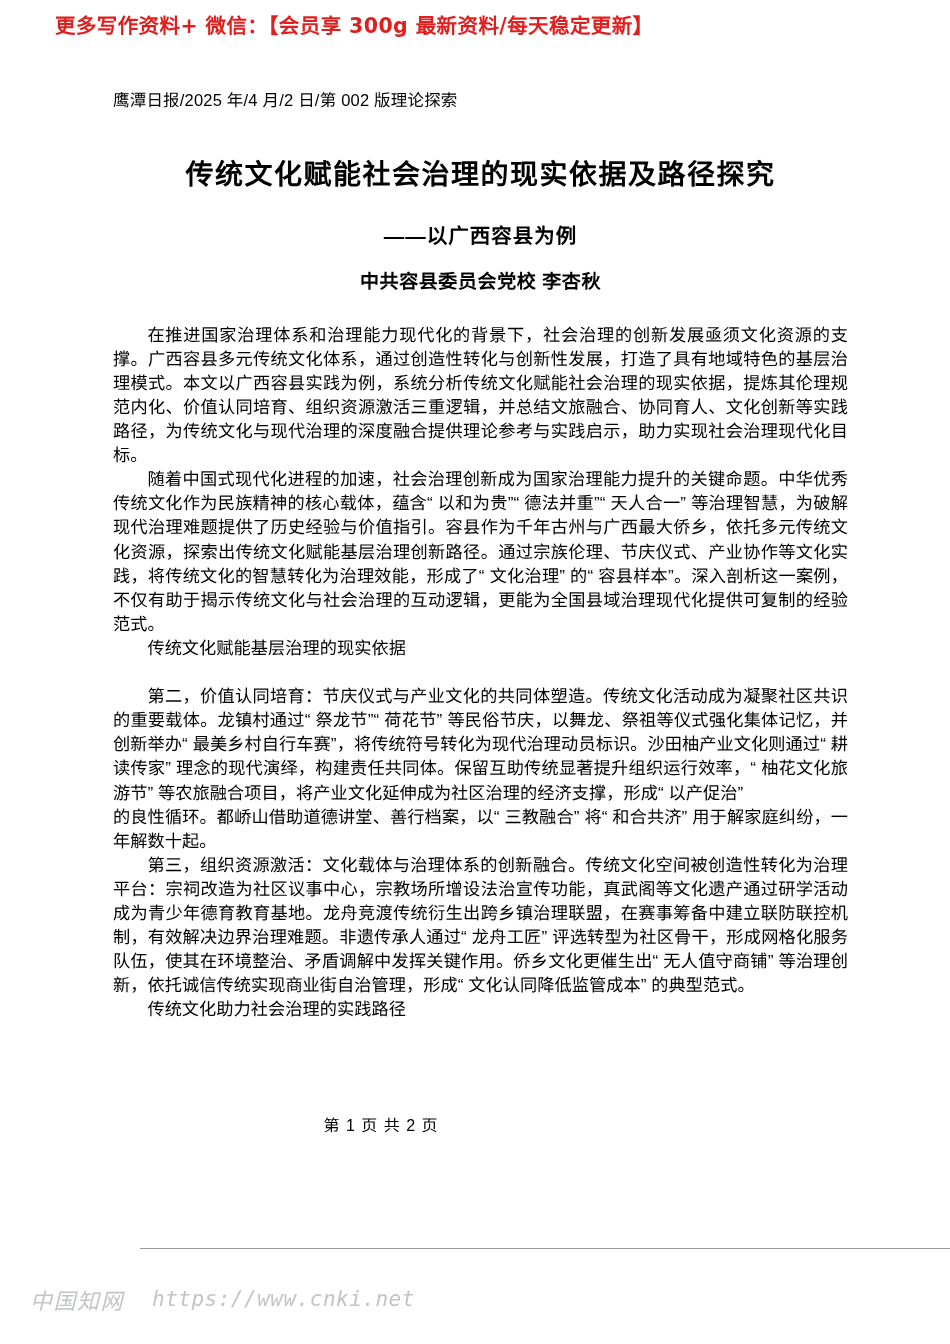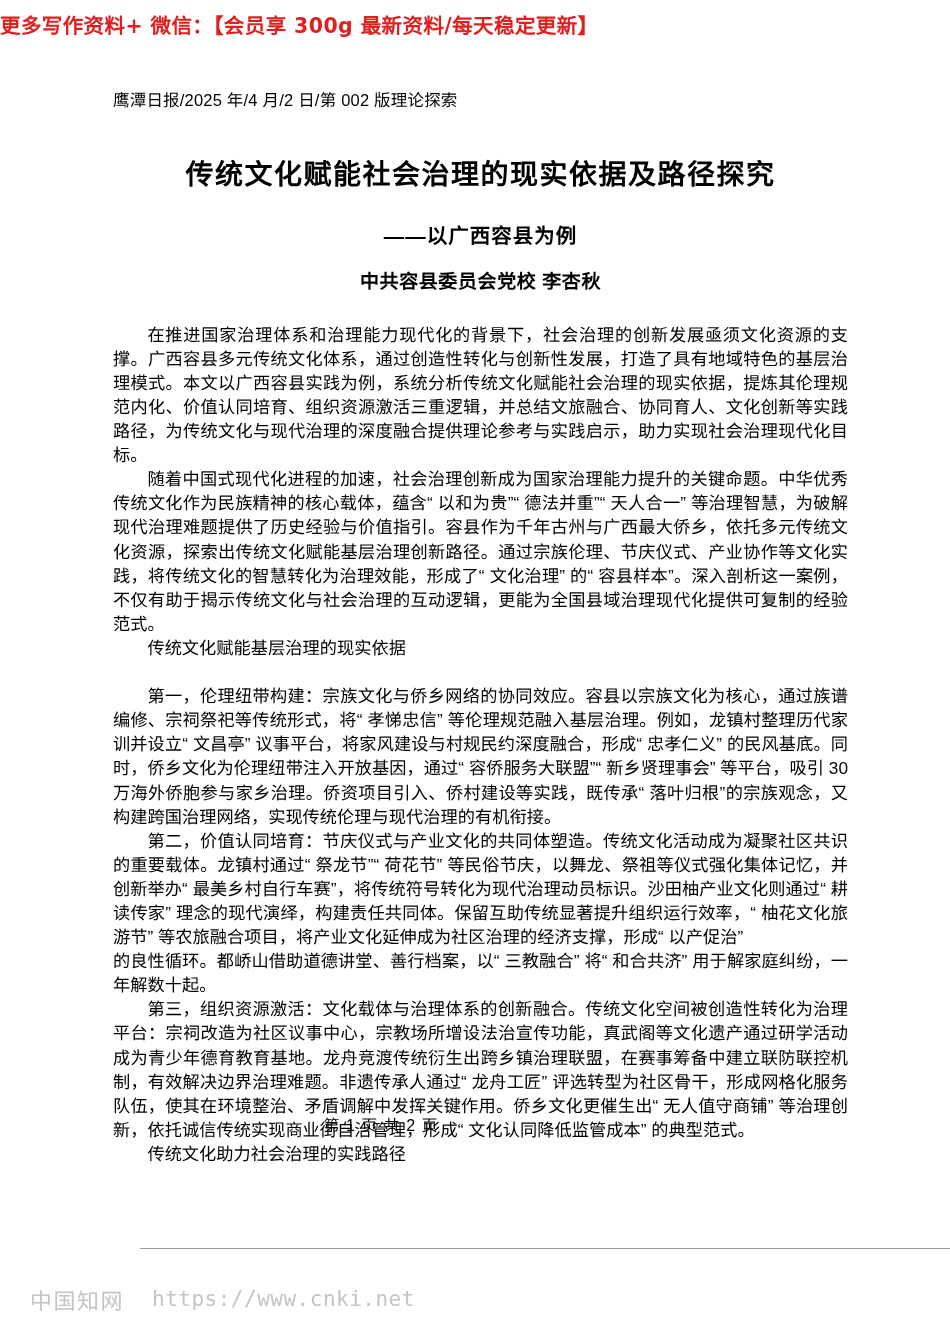--- a/index.html
+++ b/index.html
@@ -26,20 +26,21 @@
     background: #ffffff;
   }
 
   
   .promo-banner {
     position: absolute;
     left: 0;
     top: 14px;
     width: 830px;
     text-align: left;
+    padding-left: 55px;
     box-sizing: border-box;
   }
   .promo-text {
     font-family: "DejaVu Sans", "Liberation Sans", sans-serif;
     font-size: 20.5px;
     font-weight: bold;
     color: #e01f1f;
     letter-spacing: 0.4px;
     white-space: nowrap;
     line-height: 1.25;
@@ -133,20 +134,21 @@
     background: #9a9a9a;
   }
   .watermark {
     position: absolute;
     left: 30px;
     top: 1283px;
     display: flex;
     align-items: center;
     gap: 28px;
     color: #c2c4c8;
+    font-style: italic;
   }
   .wm-cn {
     font-family: "DejaVu Serif", "Liberation Serif", serif;
     font-size: 22px;
     letter-spacing: 1.5px;
     color: #c2c4c8;
   }
   .wm-url {
     font-family: "DejaVu Sans Mono", "Liberation Mono", monospace;
     font-size: 21px;
@@ -176,21 +178,20 @@
     <div class="body-block">
 
       <p class="para">在推进国家治理体系和治理能力现代化的背景下，社会治理的创新发展亟须文化资源的支撑。广西容县多元传统文化体系，通过创造性转化与创新性发展，打造了具有地域特色的基层治理模式。本文以广西容县实践为例，系统分析传统文化赋能社会治理的现实依据，提炼其伦理规范内化、价值认同培育、组织资源激活三重逻辑，并总结文旅融合、协同育人、文化创新等实践路径，为传统文化与现代治理的深度融合提供理论参考与实践启示，助力实现社会治理现代化目标。</p>
 
       <p class="para">随着中国式现代化进程的加速，社会治理创新成为国家治理能力提升的关键命题。中华优秀传统文化作为民族精神的核心载体，蕴含“ 以和为贵”“ 德法并重”“ 天人合一” 等治理智慧，为破解现代治理难题提供了历史经验与价值指引。容县作为千年古州与广西最大侨乡，依托多元传统文化资源，探索出传统文化赋能基层治理创新路径。通过宗族伦理、节庆仪式、产业协作等文化实践，将传统文化的智慧转化为治理效能，形成了“ 文化治理” 的“ 容县样本”。深入剖析这一案例，不仅有助于揭示传统文化与社会治理的互动逻辑，更能为全国县域治理现代化提供可复制的经验范式。</p>
 
       <p class="para last-line-left">传统文化赋能基层治理的现实依据</p>
 
       <div class="spacer-line"></div>
 
-      <p class="para">第一，伦理纽带构建：宗族文化与侨乡网络的协同效应。容县以宗族文化为核心，通过族谱编修、宗祠祭祀等传统形式，将“ 孝悌忠信” 等伦理规范融入基层治理。例如，龙镇村整理历代家训并设立“ 文昌亭” 议事平台，将家风建设与村规民约深度融合，形成“ 忠孝仁义” 的民风基底。同时，侨乡文化为伦理纽带注入开放基因，通过“ 容侨服务大联盟”“ 新乡贤理事会” 等平台，吸引 30 万海外侨胞参与家乡治理。侨资项目引入、侨村建设等实践，既传承“ 落叶归根”的宗族观念，又构建跨国治理网络，实现传统伦理与现代治理的有机衔接。</p>
 
       <p class="para last-line-left">第二，价值认同培育：节庆仪式与产业文化的共同体塑造。传统文化活动成为凝聚社区共识的重要载体。龙镇村通过“ 祭龙节”“ 荷花节” 等民俗节庆，以舞龙、祭祖等仪式强化集体记忆，并创新举办“ 最美乡村自行车赛”，将传统符号转化为现代治理动员标识。沙田柚产业文化则通过“ 耕读传家” 理念的现代演绎，构建责任共同体。保留互助传统显著提升组织运行效率，“ 柚花文化旅游节” 等农旅融合项目，将产业文化延伸成为社区治理的经济支撑，形成“ 以产促治”</p>
 
       <p class="para no-indent last-line-left">的良性循环。都峤山借助道德讲堂、善行档案，以“ 三教融合” 将“ 和合共济” 用于解家庭纠纷，一年解数十起。</p>
 
       <p class="para">第三，组织资源激活：文化载体与治理体系的创新融合。传统文化空间被创造性转化为治理平台：宗祠改造为社区议事中心，宗教场所增设法治宣传功能，真武阁等文化遗产通过研学活动成为青少年德育教育基地。龙舟竞渡传统衍生出跨乡镇治理联盟，在赛事筹备中建立联防联控机制，有效解决边界治理难题。非遗传承人通过“ 龙舟工匠” 评选转型为社区骨干，形成网格化服务队伍，使其在环境整治、矛盾调解中发挥关键作用。侨乡文化更催生出“ 无人值守商铺” 等治理创新，依托诚信传统实现商业街自治管理，形成“ 文化认同降低监管成本” 的典型范式。</p>
 
       <p class="para last-line-left">传统文化助力社会治理的实践路径</p>
 
 

